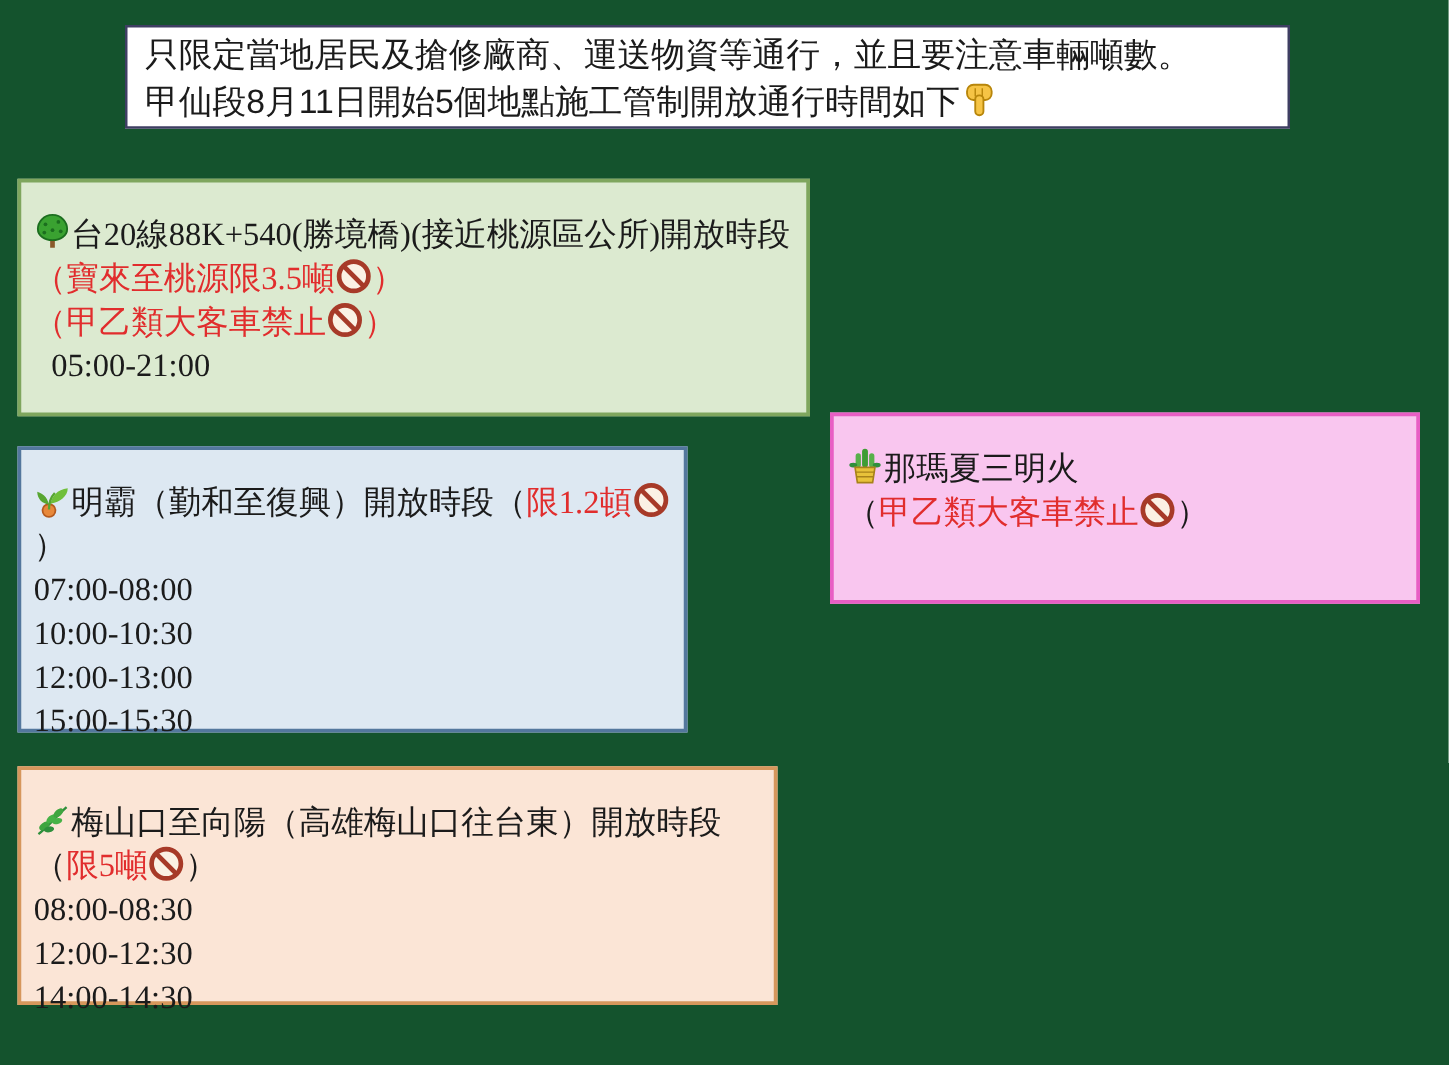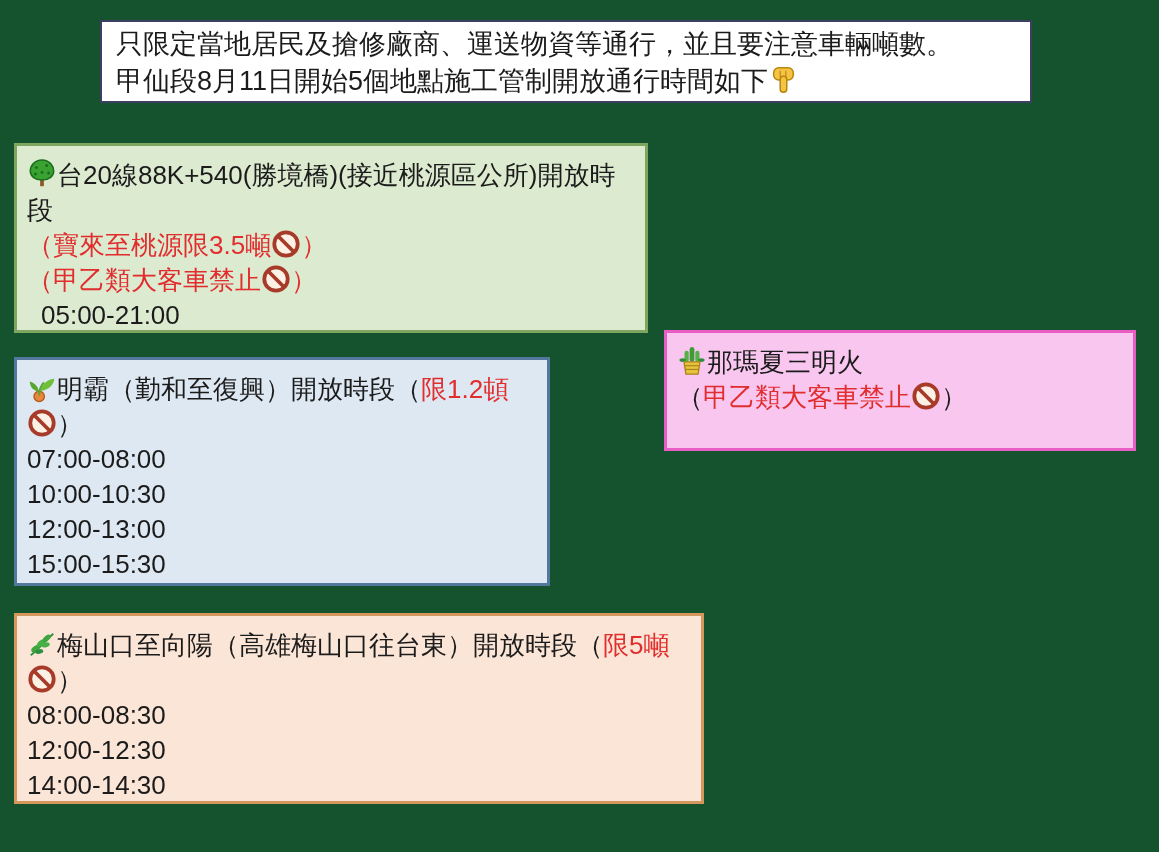--- a/index.html
+++ b/index.html
@@ -9,28 +9,28 @@
   
   .notice{
     position:absolute;left:100px;top:20px;width:932px;height:83px;
     box-sizing:border-box;border:2px solid #3e3e62;background:#ffffff;
     padding:4px 14px;font-size:27px;line-height:37px;
   }
 
   
   .card{
     position:absolute;box-sizing:border-box;
-    font-size:26px;padding:12px 10px;
+    font-size:26px;padding:24px 10px;font-family:Liberation Serif, serif;
   }
   .card .line{line-height:35px;min-height:35px;}
   .green{left:14px;top:143px;width:634px;height:190px;background:#dcead0;border:3px solid #7fa65e;}
   .yellow{left:664px;top:141px;width:472px;height:153px;background:#fdf3cf;border:2px solid #e7d387;}
-  .pink{left:664px;top:330px;width:472px;height:121px;background:#f9c6ef;border:3px solid #e85ec4;}
+  .pink{left:664px;top:330px;width:472px;height:153px;background:#f9c6ef;border:3px solid #e85ec4;}
   .blue{left:14px;top:357px;width:536px;height:229px;background:#dde8f2;border:3px solid #53779d;}
-  .orange{left:14px;top:613px;width:690px;height:191px;background:#fbe5d6;border:3px solid #d6975c;}
+  .orange{left:14px;top:613px;width:608px;height:191px;background:#fbe5d6;border:3px solid #d6975c;}
 
   .red{color:#e12d2d;}
   .indent{padding-left:14px;}
 
   .icon{display:inline-block;vertical-align:-5px;line-height:0;}
   .icon svg{display:inline-block;}
 </style>
 </head>
 <body>
 

